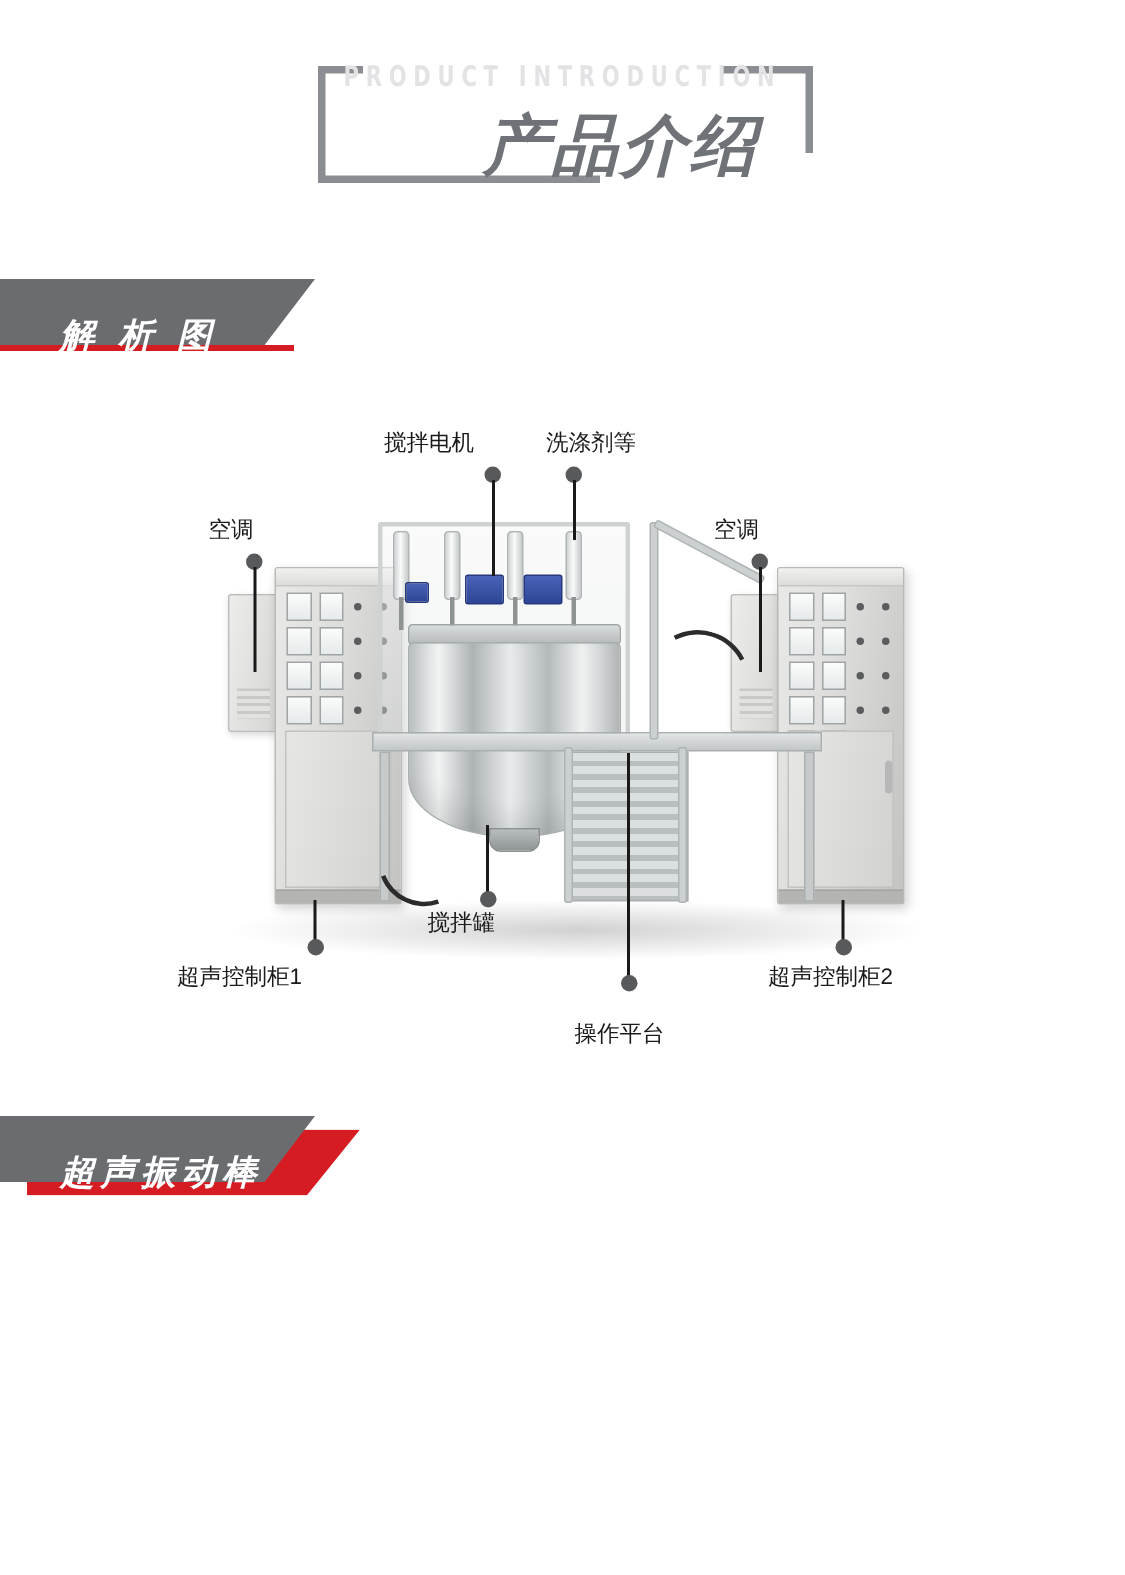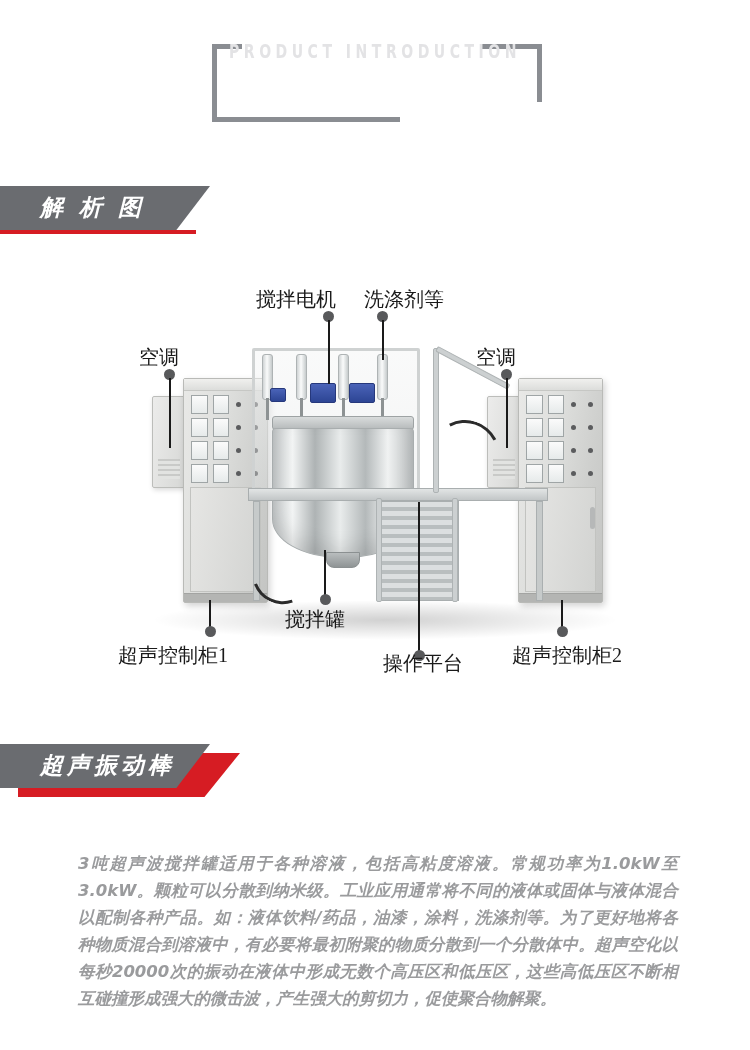--- a/index.html
+++ b/index.html
@@ -54,36 +54,36 @@
     width: 210px; height: 44px;
     background: #6a6c70;
     clip-path: polygon(0 0, 100% 0, 84% 100%, 0 100%);
   }
   .banner .shape-redbar {
     position: absolute; left: 0; top: 44px;
     width: 196px; height: 4px;
     background: #d61c23;
   }
   .banner .btext {
-    position: absolute; left: 40px; top: 6px;
+    position: absolute; left: 40px; top: 22px;
     font-size: 23px; font-weight: 700; font-style: italic;
     color: #ffffff; letter-spacing: 4px;
     font-family: "DejaVu Sans", sans-serif;
     white-space: nowrap;
   }
   #banner-analysis { top: 186px; }
   #banner-intro { top: 744px; }
 
   
   .diagram { position: absolute; left: 0; top: 270px; width: 750px; height: 450px; }
 
   .lbl {
     position: absolute;
-    font-size: 20px; color: #1a1a1a;
-    font-family: Liberation Serif, serif;
+    font-size: 15px; color: #1a1a1a;
+    font-family: Liberation Sans, sans-serif;
     white-space: nowrap;
   }
   .dot {
     position: absolute; width: 11px; height: 11px;
     border-radius: 50%; background: #58595b;
   }
   .leader {
     position: absolute; width: 2px; background: #1a1a1a;
   }
 
@@ -206,20 +206,21 @@
 
   <div class="header">
     <div class="bracket-box">
       <div class="br-left"></div>
       <div class="br-topleft"></div>
       <div class="br-bottom"></div>
       <div class="br-topright"></div>
       <div class="br-right"></div>
     </div>
     <div class="eyebrow">PRODUCT  INTRODUCTION</div>
+    <div class="big-title">产品介绍</div>
   </div>
 
   <div class="banner" id="banner-analysis">
     <div class="shape-gray"></div>
     <div class="shape-redbar"></div>
     <div class="btext">解 析 图</div>
   </div>
 
   <div class="diagram">
 
@@ -368,24 +369,23 @@
     <div class="leader" style="left:561px; top:330px; height:28px;"></div>
     <div class="dot" style="left:557px; top:356px;"></div>
     <div class="lbl" style="left:512px; top:372px;">超声控制柜2</div>
 
     <div class="leader" style="left:324px; top:280px; height:46px;"></div>
     <div class="dot" style="left:320px; top:324px;"></div>
     <div class="lbl" style="left:285px; top:336px;">搅拌罐</div>
 
     <div class="leader" style="left:418px; top:232px; height:150px;"></div>
     <div class="dot" style="left:414px; top:380px;"></div>
-    <div class="lbl" style="left:383px; top:380px;">操作平台</div>
+    <div class="lbl" style="left:383px; top:410px;">操作平台</div>
   </div>
 
   <div class="banner" id="banner-intro">
     <div class="shape-red"></div>
     <div class="shape-gray"></div>
     <div class="btext">超声振动棒</div>
   </div>
 
-  <div class="intro-text">3吨超声波搅拌罐适用于各种溶液，包括高粘度溶液。常规功率为1.0kW至3.0kW。颗粒可以分散到纳米级。工业应用通常将不同的液体或固体与液体混合以配制各种产品。如：液体饮料/药品，油漆，涂料，洗涤剂等。为了更好地将各种物质混合到溶液中，有必要将最初附聚的物质分散到一个分散体中。超声空化以每秒20000次的振动在液体中形成无数个高压区和低压区，这些高低压区不断相互碰撞形成强大的微击波，产生强大的剪切力，促使聚合物解聚。</div>
 
 </div>
 
 </body></html>

